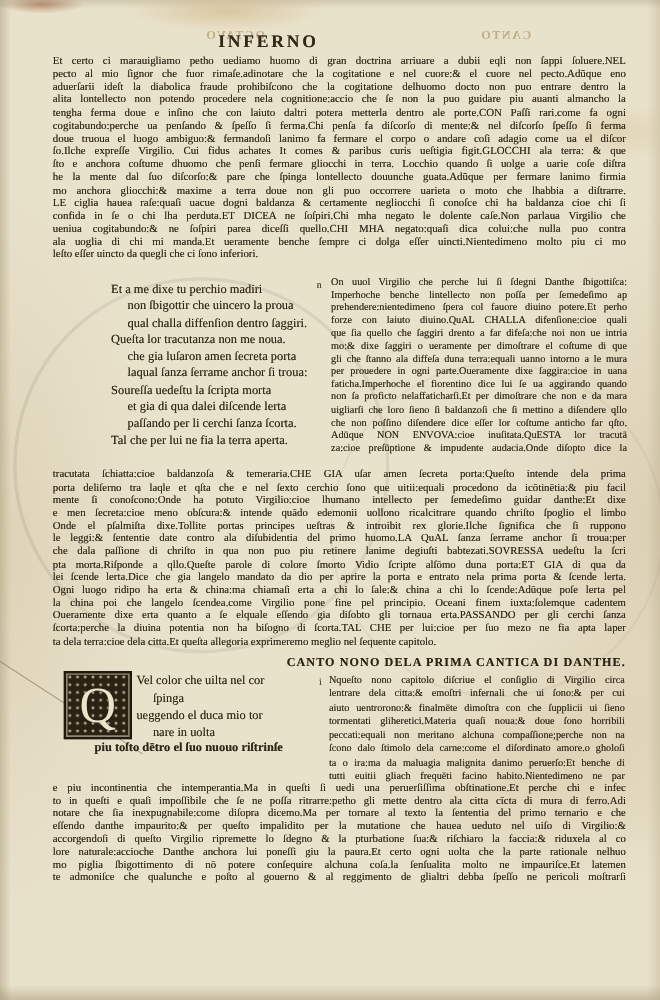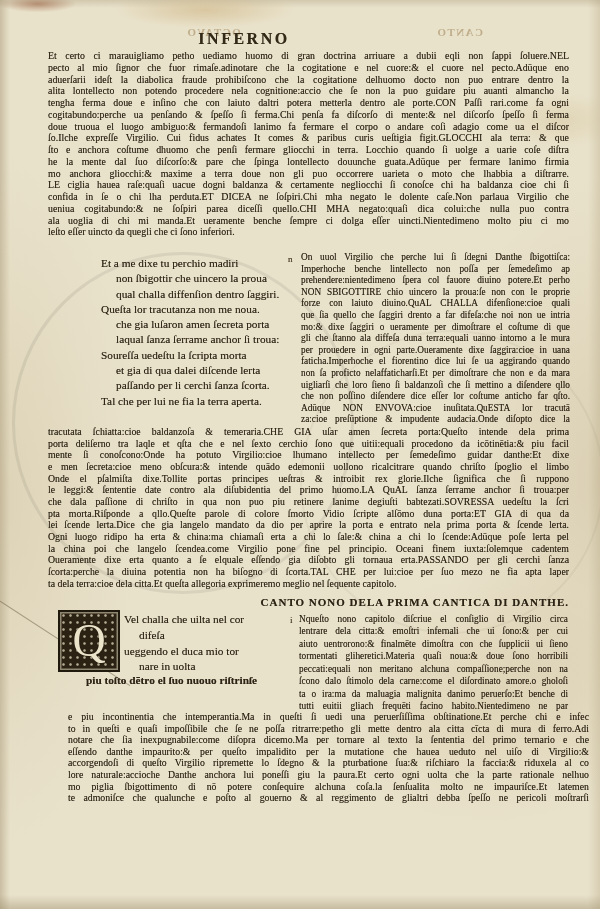--- a/index.html
+++ b/index.html
@@ -61,21 +61,21 @@
     display:flex;align-items:center;justify-content:center;
   }
   .initial-q .glyph{
     font-size:46px;line-height:46px;color:#ece4ca;
     text-shadow:0 0 1px #1f190d;
   }
   .verse2{left:124px;top:612px;width:180px;font-size:11.3px;line-height:15.8px;}
   .verse2-overflow{left:86px;top:674px;font-size:11.3px;white-space:nowrap;font-weight:bold;}
   .marker2{top:615px;left:290px;}
   .col2{top:613px;left:299px;width:269px;font-size:9.3px;line-height:12.45px;}
-  .block3{top:711px;left:48px;width:521px;font-size:9.8px;line-height:11.6px;margin-left:20px;}
+  .block3{top:711px;left:48px;width:521px;font-size:9.8px;line-height:11.6px;}
   .stain-ring{
     position:absolute;left:12px;top:252px;width:336px;height:336px;border-radius:50%;
     border:3px solid rgba(122,116,99,0.15);
   }
   .stain-ring2{
     position:absolute;left:300px;top:330px;width:300px;height:300px;border-radius:50%;
     border:2px solid rgba(130,122,102,0.09);
   }
   .scratch{
     position:absolute;left:-4px;top:598px;width:160px;height:1px;
@@ -128,21 +128,20 @@
       <div class="vline indent">paſſando per li cerchi ſanza ſcorta.</div>
       <div class="vline">Tal che per lui ne fia la terra aperta.</div>
     </div>
 
   <div class="txt marker marker1">n</div>
 
   <div class="txt jblock col1">
       <div class="jline">On uuol Virgilio che perche lui ſi ſdegni Danthe ſbigottiſca:</div>
       <div class="jline">Imperhoche benche lintellecto non poſſa per ſemedeſimo ap</div>
       <div class="jline">prehendere:nientedimeno ſpera col fauore diuino potere.Et perho</div>
-      <div class="jline">NON SBIGOTTIRE chio uincero la proua:ſe non con le proprie</div>
       <div class="jline">forze con laiuto diuino.QuAL CHALLA difenſione:cioe quali</div>
       <div class="jline">que ſia quello che ſaggiri drento a far difeſa:che noi non ue intria</div>
       <div class="jline">mo:&amp; dixe ſaggiri o ueramente per dimoſtrare el coſtume di que</div>
       <div class="jline">gli che ſtanno ala diffeſa duna terra:equali uanno intorno a le mura</div>
       <div class="jline">per prouedere in ogni parte.Oueramente dixe ſaggira:cioe in uana</div>
       <div class="jline">faticha.Imperhoche el fiorentino dice lui ſe ua aggirando quando</div>
       <div class="jline">non ſa proficto nelaffaticharſi.Et per dimoſtrare che non e da mara</div>
       <div class="jline">uigliarſi che loro ſieno ſi baldanzoſi che ſi mettino a diſendere qllo</div>
       <div class="jline">che non poſſino diſendere dice eſſer lor coſtume anticho far qſto.</div>
       <div class="jline">Adūque NON ENVOVA:cioe inuſitata.QuESTA lor tracutā</div>
@@ -166,22 +165,22 @@
       <div class="jline last-line">ta dela terra:cioe dela citta.Et queſta allegoria exprimeremo meglio nel ſequente capitolo.</div>
     </div>
 
   <div class="txt canto-heading">CANTO NONO DELA PRIMA CANTICA DI DANTHE.</div>
 
   <div class="initial-q">
     <span class="glyph">Q</span>
   </div>
 
   <div class="txt verse2">
-      <div class="vline">Vel challa che uilta nel cor</div>
-      <div class="vline indent">difeſa</div>
+      <div class="vline">Vel color che uilta nel cor</div>
+      <div class="vline indent">ſpinga</div>
       <div class="vline">ueggendo el duca mio tor</div>
       <div class="vline indent">nare in uolta</div>
     </div>
 
   <div class="txt verse2-overflow">piu toſto dētro el ſuo nuouo riſtrinſe</div>
 
   <div class="txt marker marker2">i</div>
 
   <div class="txt jblock col2">
       <div class="jline">Nqueſto nono capitolo diſcriue el conſiglio di Virgilio circa</div>

